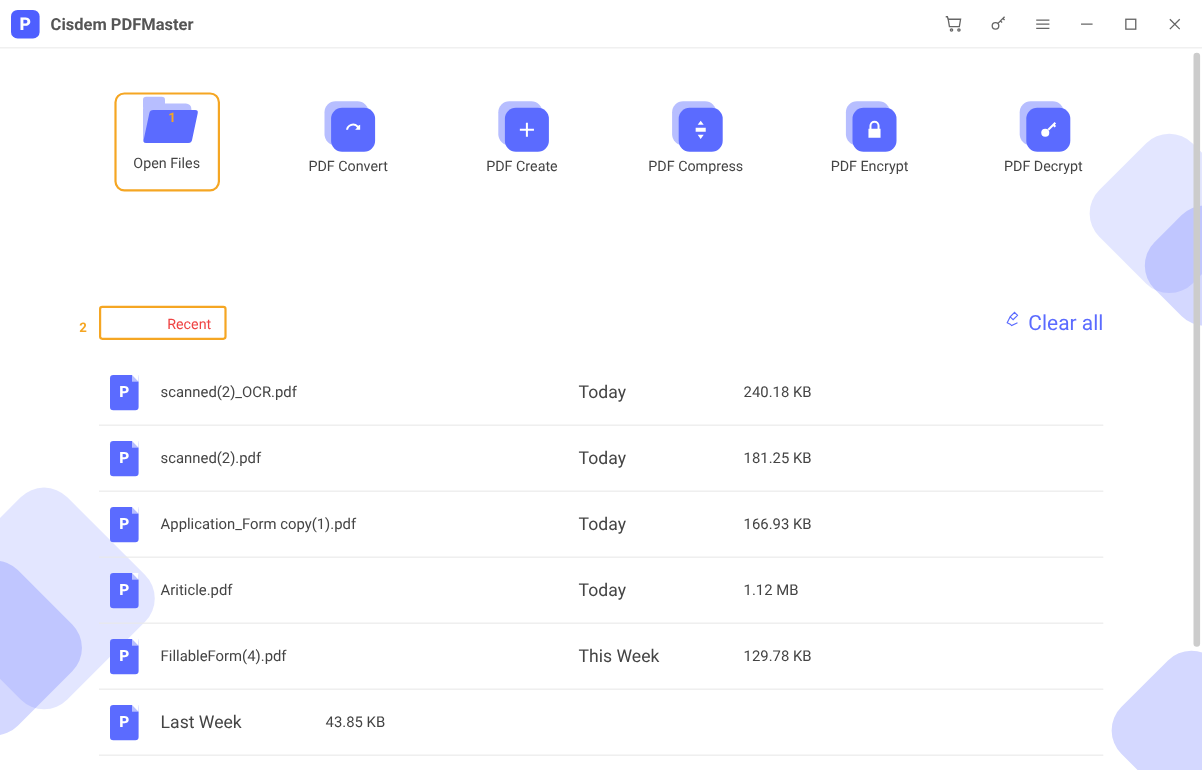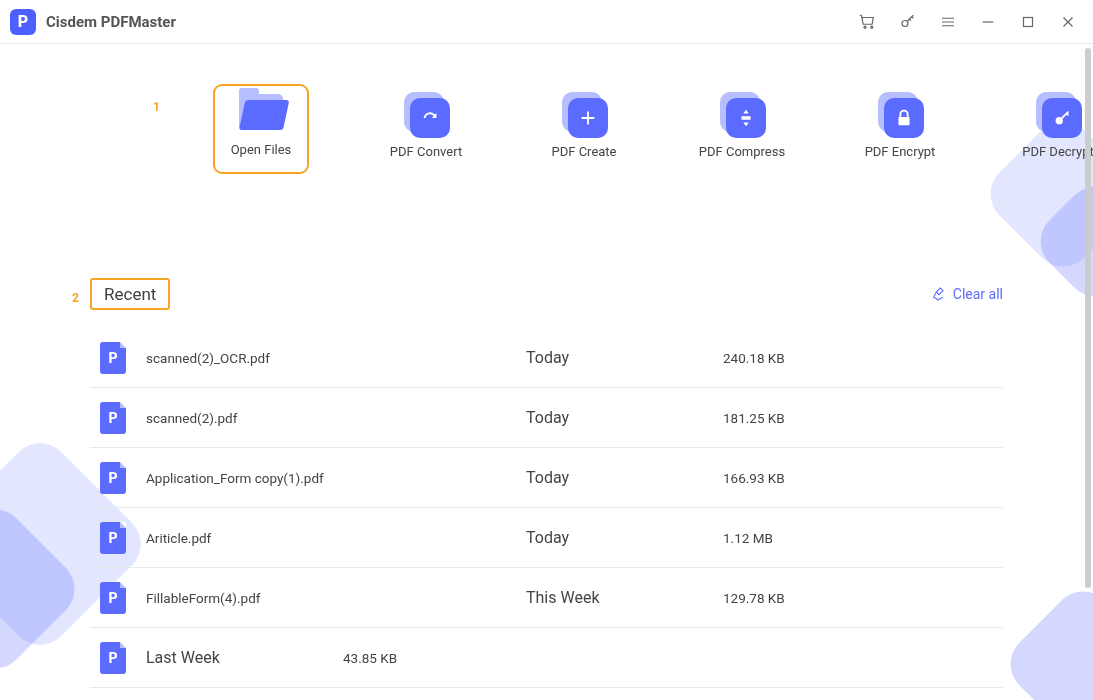--- a/index.html
+++ b/index.html
@@ -80,21 +80,21 @@
     border-radius: 3px;
     z-index: 6;
   }
 
   
   .action-row {
     position: relative;
     z-index: 2;
     display: flex;
     gap: 88px;
-    justify-content: flex-end;
+    justify-content: center;
     padding: 46px 0 0 0;
   }
   .action-item {
     display:flex;
     flex-direction: column;
     align-items: center;
     width: 70px;
     cursor: pointer;
   }
   .action-item.highlight {
@@ -174,24 +174,24 @@
   .recent-header {
     display:flex; align-items:center; justify-content:space-between;
     margin-bottom: 18px;
   }
   .recent-title-wrap {
     display: inline-block;
     border: 2px solid #f5a623;
     border-radius: 3px;
     padding: 4px 12px;
   }
-  .recent-title { font-size: 17px; color:#404040; }
+  .recent-title { font-size: 13px; color:#ef4444;margin-left:48px; }
   .clear-all {
     display:flex; gap:6px;
-    color:#5b6bff; font-size:14px; cursor:pointer;
+    color:#5b6bff; font-size:19px; cursor:pointer;
   }
   .clear-all svg { width:16px; height:16px; fill:none; stroke:#5b6bff; stroke-width:1.6; }
   .file-list { }
   .file-row {
     display:flex; align-items:center;
     height:60px;
     border-bottom: 1px solid #e8e8e8;
     padding: 0 10px;
     cursor: pointer;
   }
@@ -212,21 +212,21 @@
     border-color: transparent #fff transparent transparent;
   }
   .file-icon::before {
     content:"";
     position:absolute; right:0; top:0;
     width:6px; height:6px;
     background:#b7beff;
   }
   .file-name { flex: 0 0 380px; font-size:13.5px; color:#444; }
   .file-date { flex: 0 0 150px; font-size:16px; color:#444; text-align:left; }
-  .file-size { flex: 0 0 120px; font-size:13.5px; color:#444; text-align:left;margin-left:47px; }
+  .file-size { flex: 0 0 120px; font-size:13.5px; color:#444; text-align:left; }
 </style>
 </head>
 <body>
 
 <div class="titlebar">
   <div class="app-logo">P</div>
   <div class="app-title">Cisdem PDFMaster</div>
   <div class="titlebar-spacer"></div>
   <div class="titlebar-controls">
     <div class="tb-btn">

